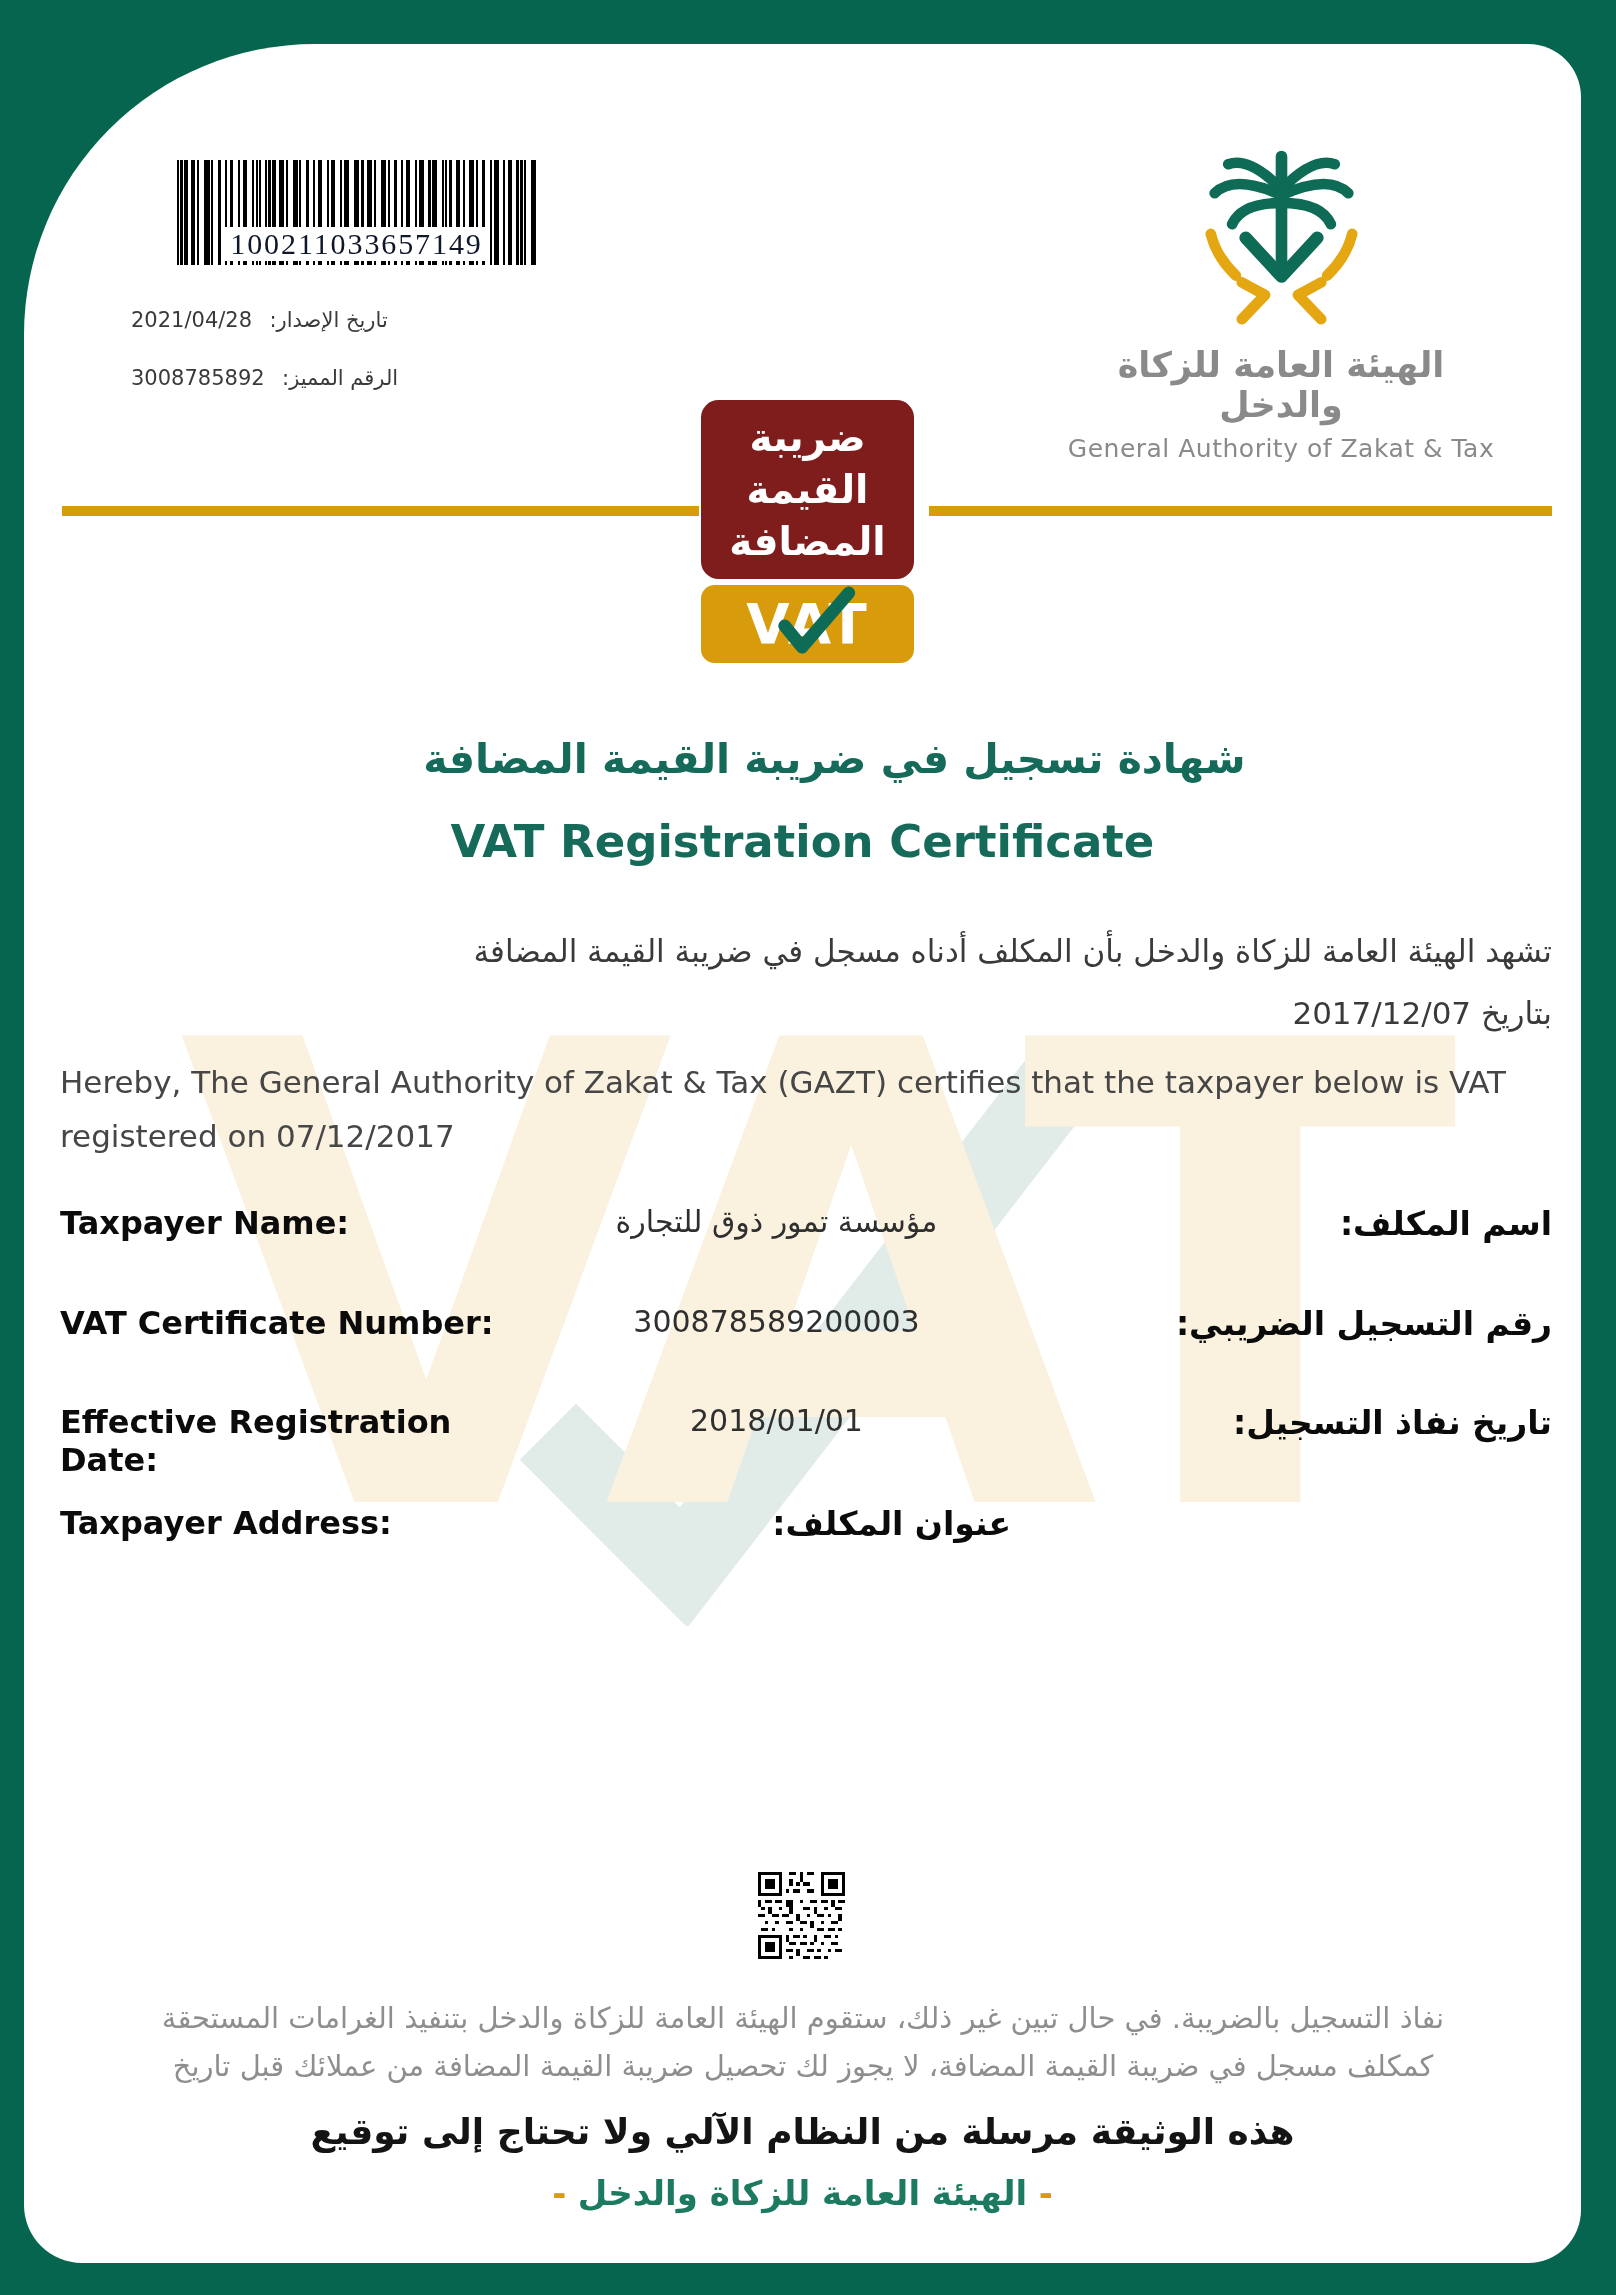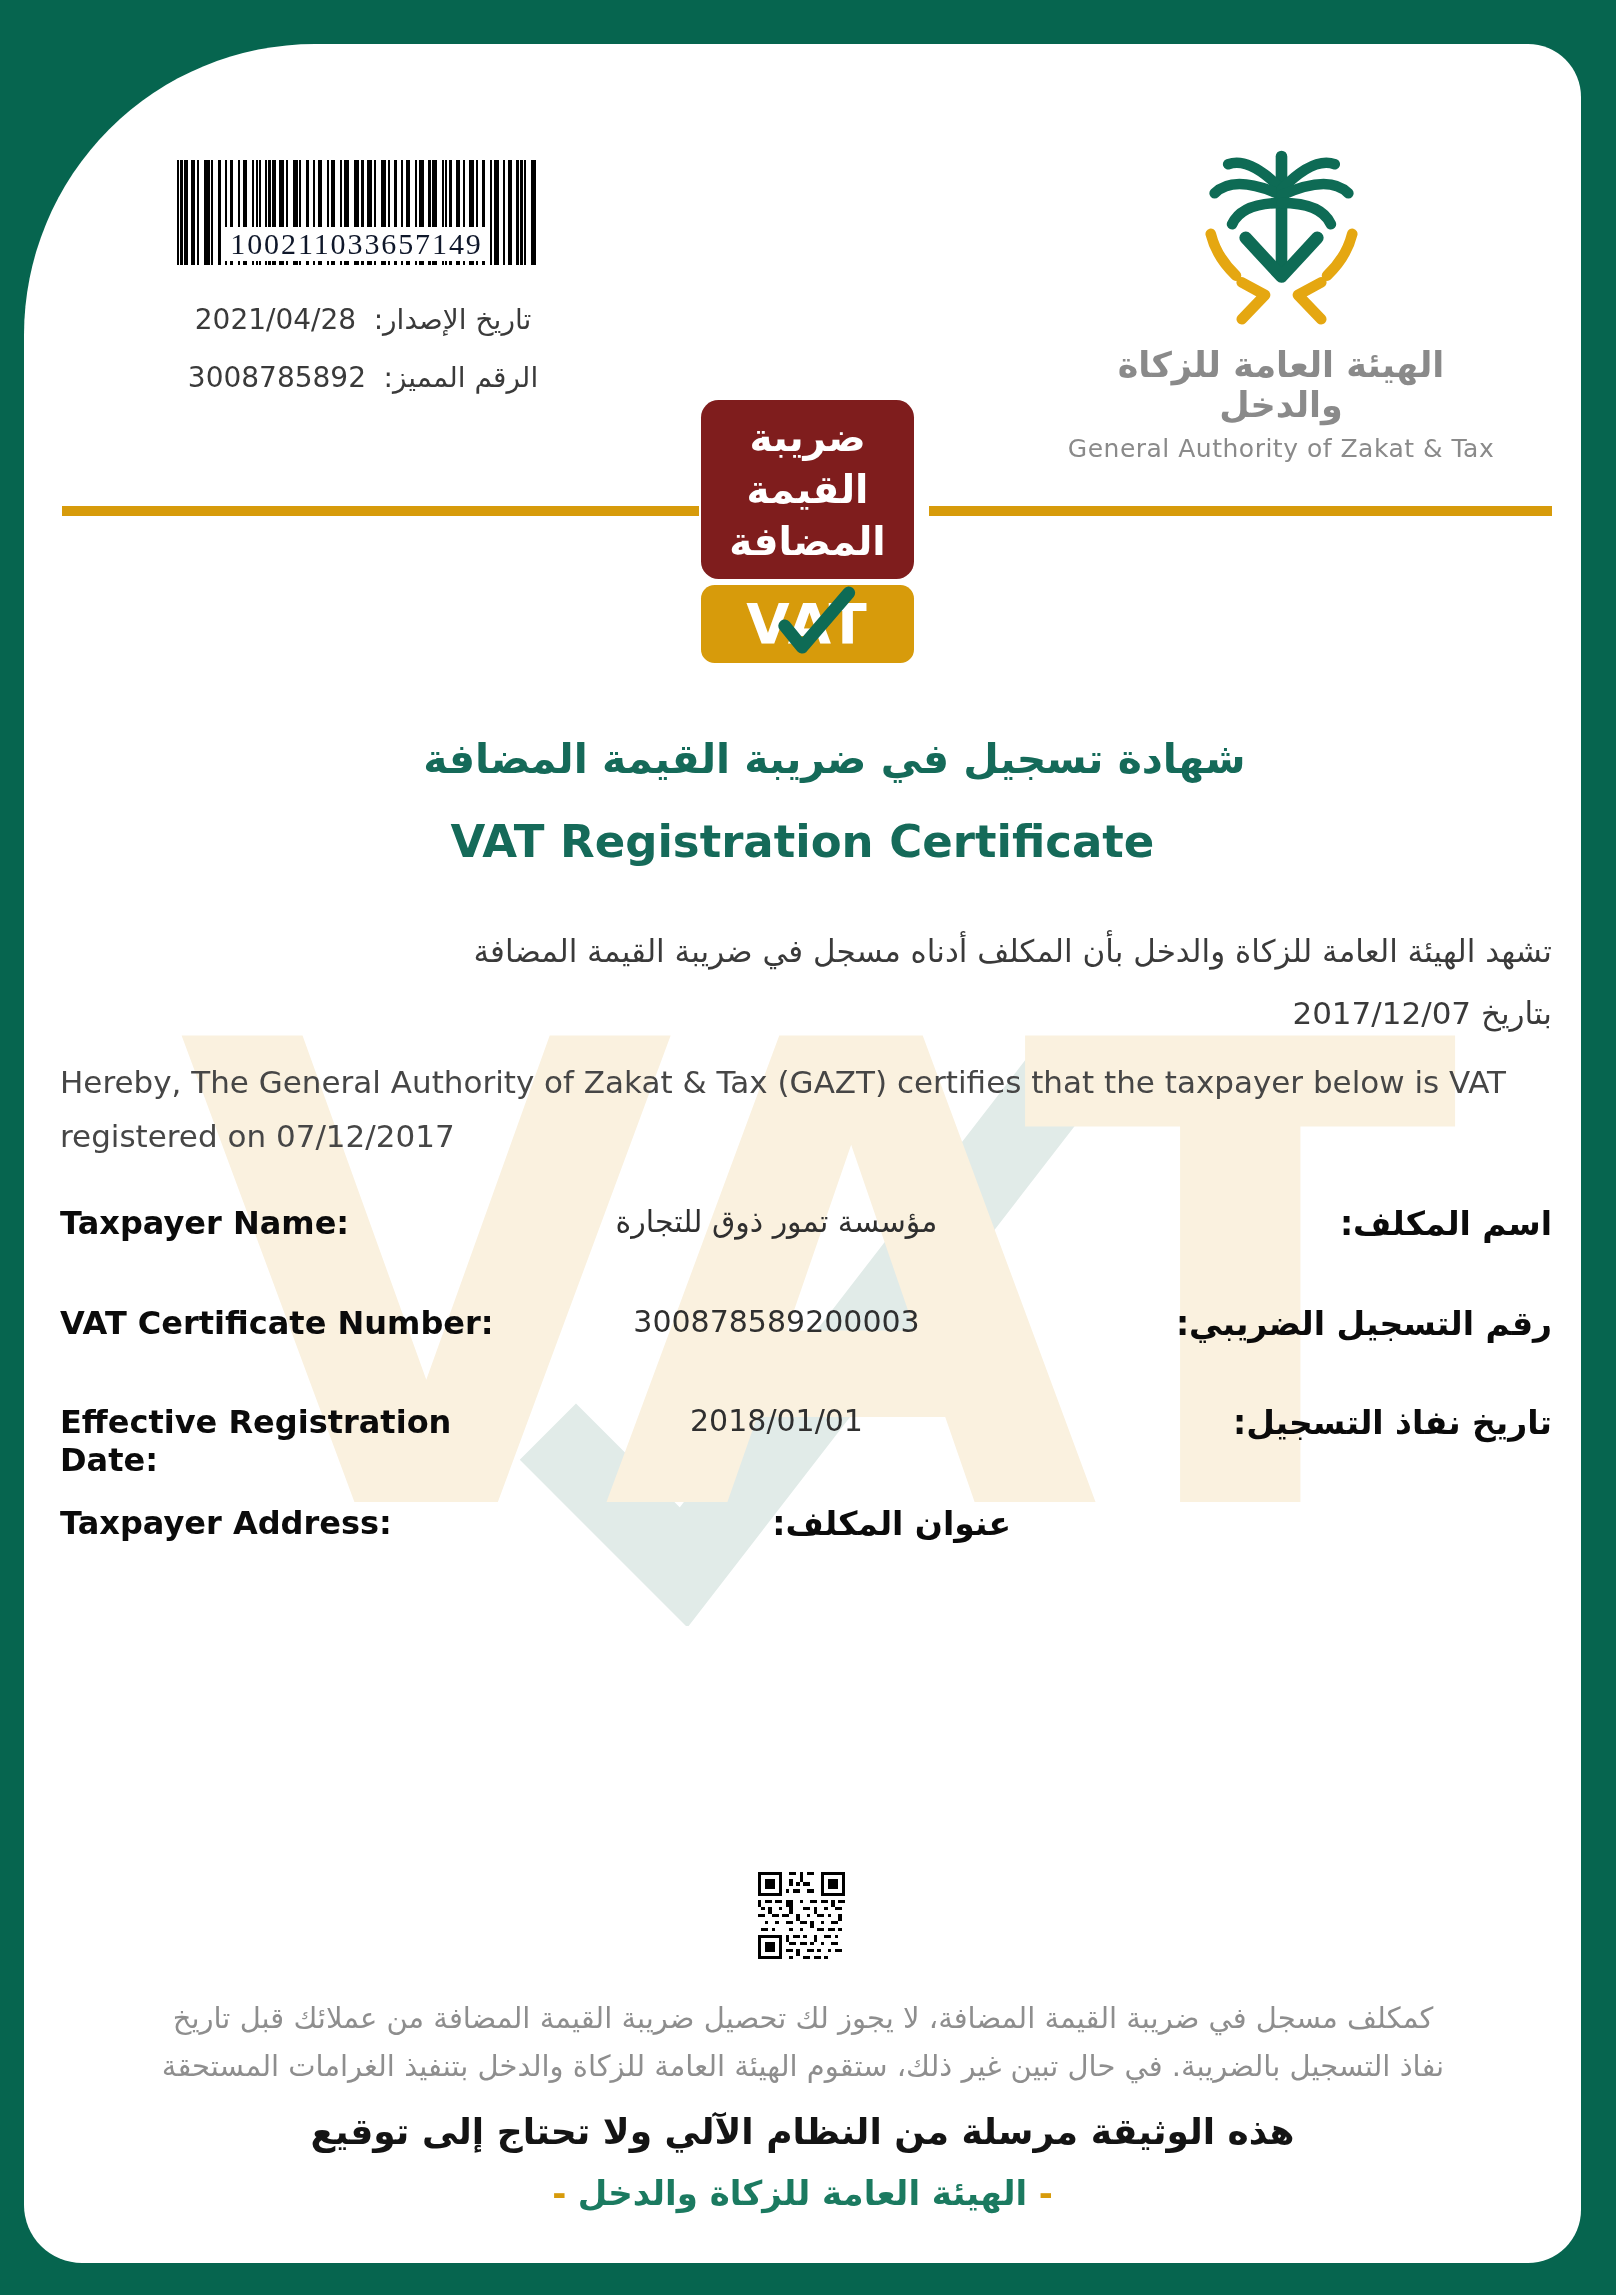--- a/index.html
+++ b/index.html
@@ -40,22 +40,22 @@
       repeating-linear-gradient(90deg,transparent 0 8.7px,#000 8.7px 10.7px,transparent 10.7px 22px);
   }
   .bc-num {
     position:absolute; bottom:3.9px; left:50%; transform:translateX(-50%);
     background:#fff; padding:0 5.8px;
     font-family:"Liberation Serif","DejaVu Serif",serif;
     font-size:30px; letter-spacing:1.9px; color:#0f172a; white-space:nowrap;
   }
 
   
-  .meta { left:107px; top:247px; width:464px; direction:rtl; text-align:center;
-          font-size:28px; color:#3A3A3A; line-height:58px; }
+  .meta { left:107px; top:247px; width:464px; direction:rtl; text-align:left;
+          font-size:21px; color:#3A3A3A; line-height:58px; }
   .meta .val { margin-inline-start:17.5px; }
 
   
   .gazt { left:1033px; top:95px; width:448px; text-align:center; }
   .gazt-svg { width:167px; height:186px; display:inline-block; }
   .gazt-ar { font-size:35px; font-weight:bold; color:#8A8A8A; direction:rtl; margin-top:15.5px; }
   .gazt-en { font-size:25px; color:#8A8A8A; margin-top:9.7px; letter-spacing:0.5px; }
 
   
   .gold-line { top:462px; height:9.7px; background:#D79B0B; }
@@ -209,22 +209,22 @@
     <rect x="18" y="0" width="7" height="7" fill="#000"></rect>
       <rect x="19" y="1" width="5" height="5" fill="#fff"></rect>
       <rect x="20" y="2" width="3" height="3" fill="#000"></rect>
     <rect x="0" y="18" width="7" height="7" fill="#000"></rect>
       <rect x="1" y="19" width="5" height="5" fill="#fff"></rect>
       <rect x="2" y="20" width="3" height="3" fill="#000"></rect>
     <path fill="#000" d="M9 0h2v1h-2zM12 0h1v3h-1zM14 0h2v1h-2zM9 2h1v2h-1zM11 3h1v1h-1zM13 3h2v1h-2zM8 5h1v1h-1zM10 5h2v1h-2zM14 5h2v1h-2zM0 8h1v2h-1zM2 8h2v1h-2zM5 8h2v1h-2zM8 8h2v2h-2zM12 8h1v1h-1zM15 8h2v1h-2zM18 8h2v1h-2zM21 8h1v2h-1zM23 8h2v1h-2zM1 10h1v1h-1zM3 10h1v2h-1zM6 10h1v1h-1zM9 10h1v2h-1zM13 10h2v1h-2zM16 10h1v2h-1zM19 10h1v1h-1zM22 10h2v1h-2zM0 12h2v1h-2zM4 12h2v1h-2zM7 12h2v1h-2zM11 12h1v2h-1zM14 12h1v1h-1zM17 12h2v1h-2zM20 12h1v1h-1zM23 12h1v2h-1zM2 14h1v1h-1zM5 14h1v1h-1zM8 14h2v1h-2zM12 14h2v1h-2zM15 14h1v2h-1zM18 14h1v1h-1zM21 14h2v1h-2zM1 16h2v1h-2zM4 16h1v1h-1zM9 16h1v1h-1zM12 16h1v1h-1zM17 16h2v1h-2zM20 16h2v1h-2zM23 16h1v1h-1zM8 18h1v2h-1zM10 18h2v1h-2zM13 18h1v1h-1zM16 18h1v2h-1zM19 18h2v1h-2zM22 18h1v1h-1zM9 20h2v1h-2zM12 20h2v1h-2zM15 20h1v1h-1zM18 20h1v1h-1zM21 20h2v1h-2zM8 22h2v1h-2zM11 22h1v2h-1zM14 22h2v1h-2zM17 22h1v1h-1zM20 22h1v1h-1zM22 22h2v1h-2zM9 24h1v1h-1zM13 24h2v1h-2zM16 24h2v1h-2zM19 24h1v1h-1z"></path>
   </svg>
 
   <div class="abs z note">
+    <div>نفاذ التسجيل بالضريبة. في حال تبين غير ذلك، ستقوم الهيئة العامة للزكاة والدخل بتنفيذ الغرامات المستحقة</div>
     <div>كمكلف مسجل في ضريبة القيمة المضافة، لا يجوز لك تحصيل ضريبة القيمة المضافة من عملائك قبل تاريخ</div>
-    <div>نفاذ التسجيل بالضريبة. في حال تبين غير ذلك، ستقوم الهيئة العامة للزكاة والدخل بتنفيذ الغرامات المستحقة</div>
   </div>
   <div class="abs z auto-note">هذه الوثيقة مرسلة من النظام الآلي ولا تحتاج إلى توقيع</div>
   <div class="abs z org-line">
     <span class="dash">-</span><span>الهيئة العامة للزكاة والدخل</span><span class="dash">-</span>
   </div>
 
 </div>
 
 
 </body></html>

